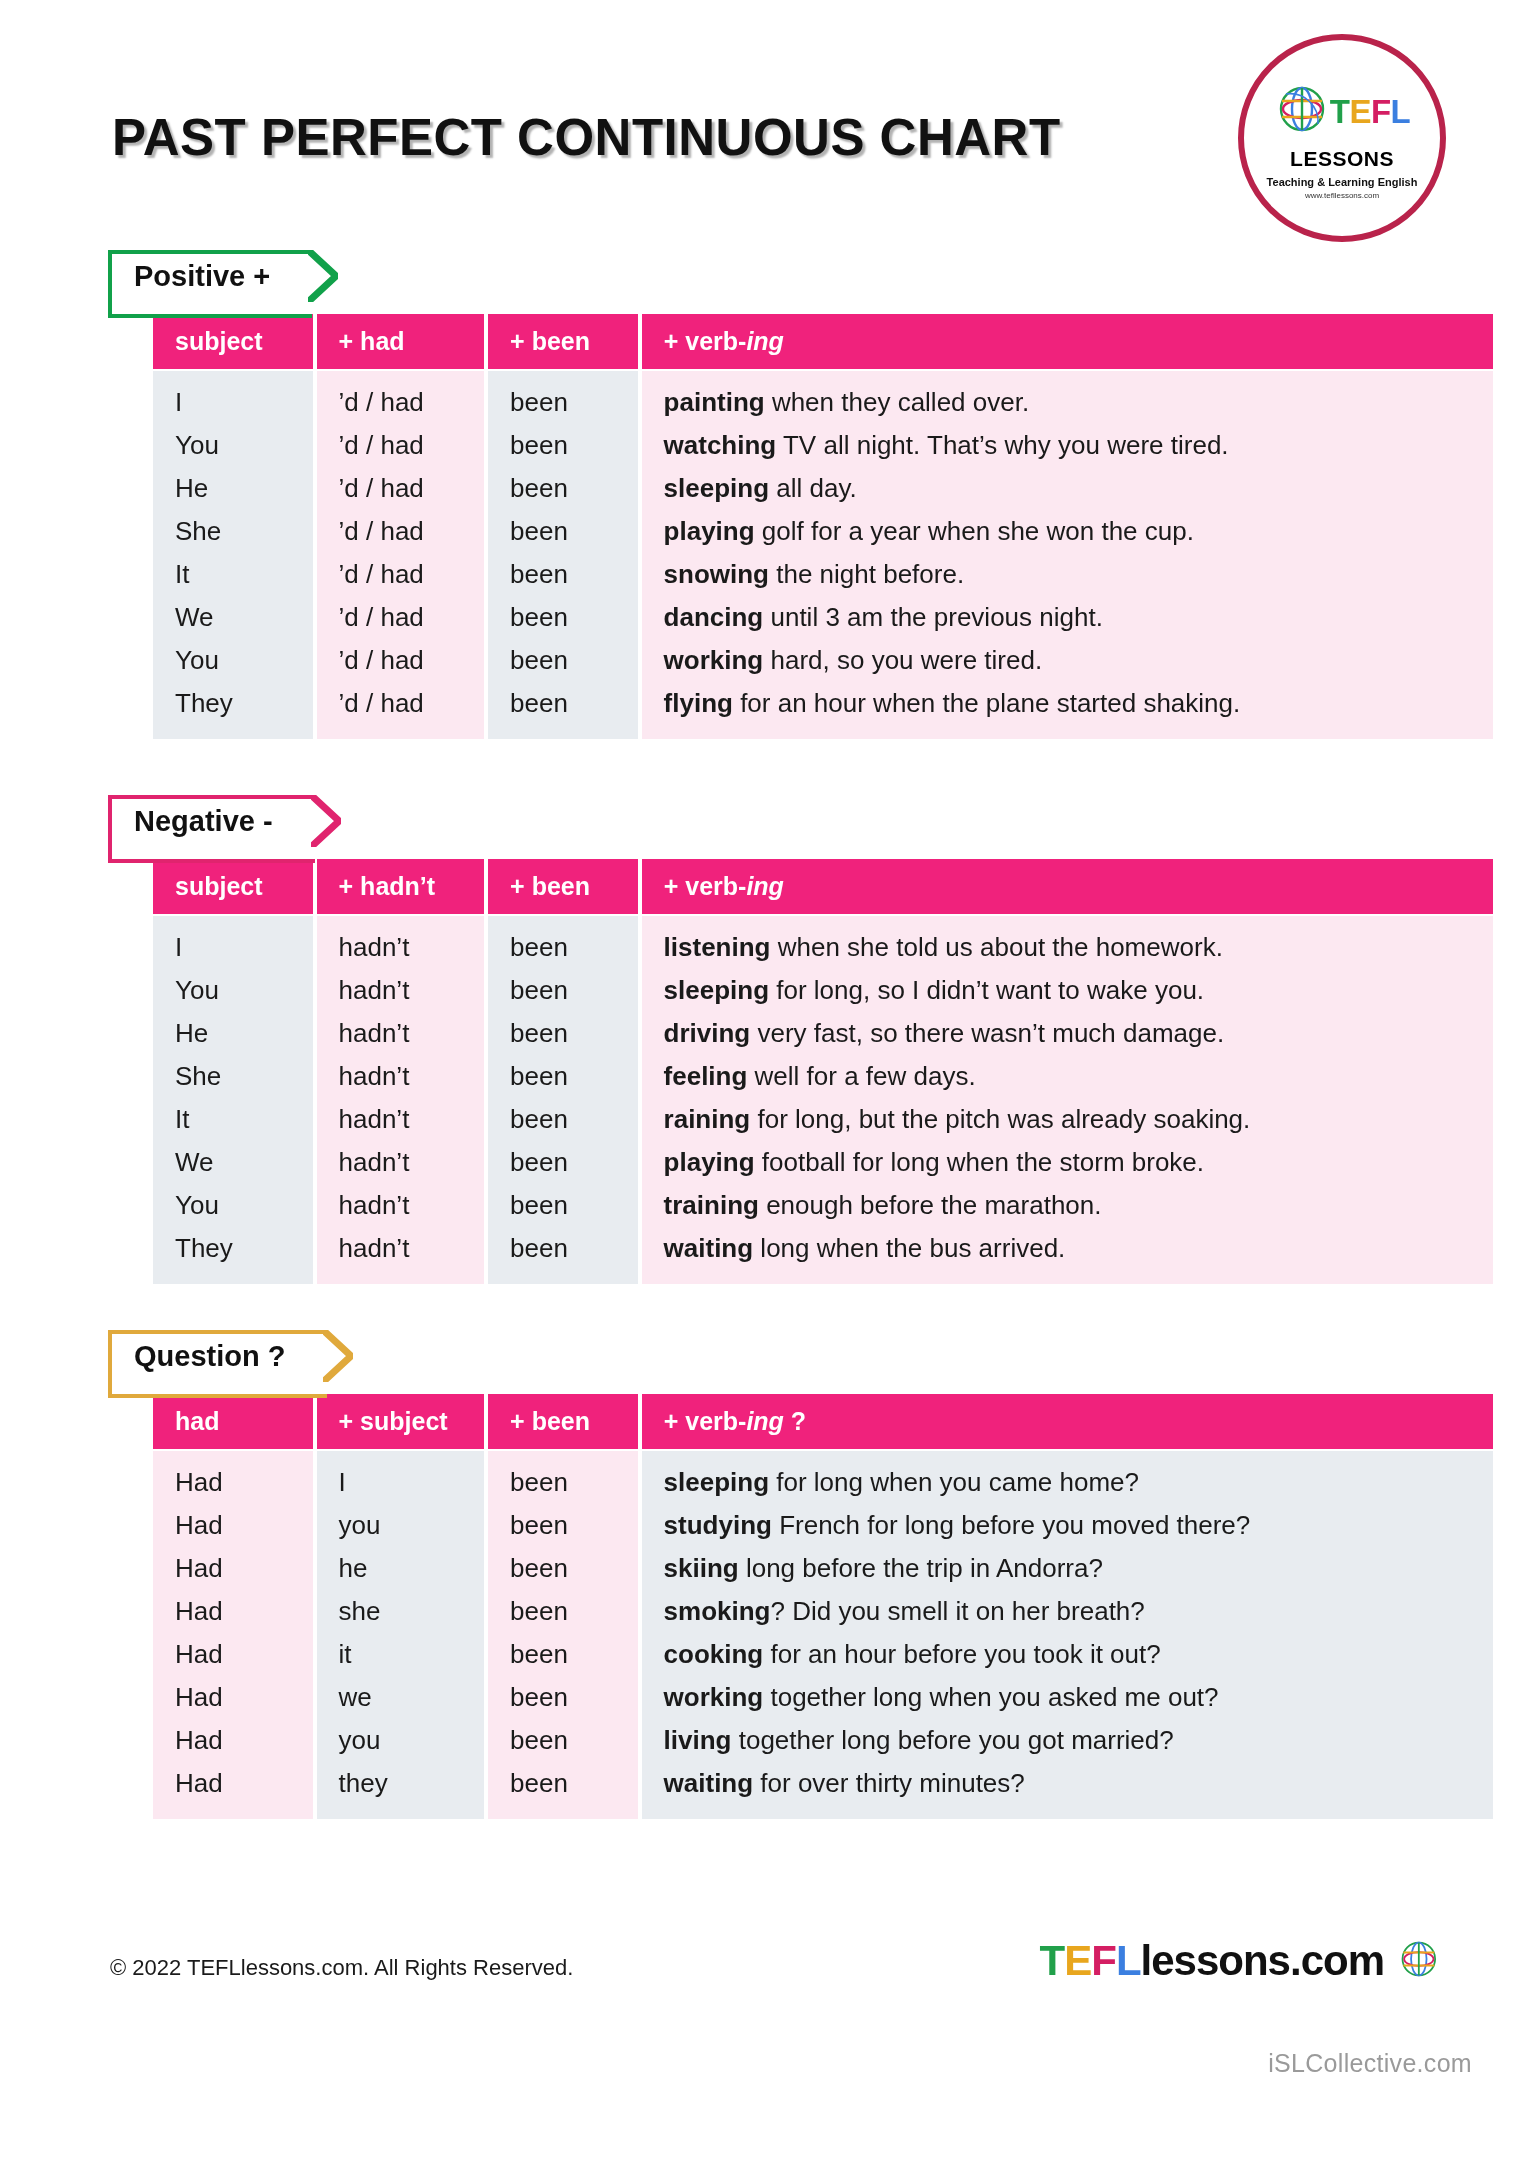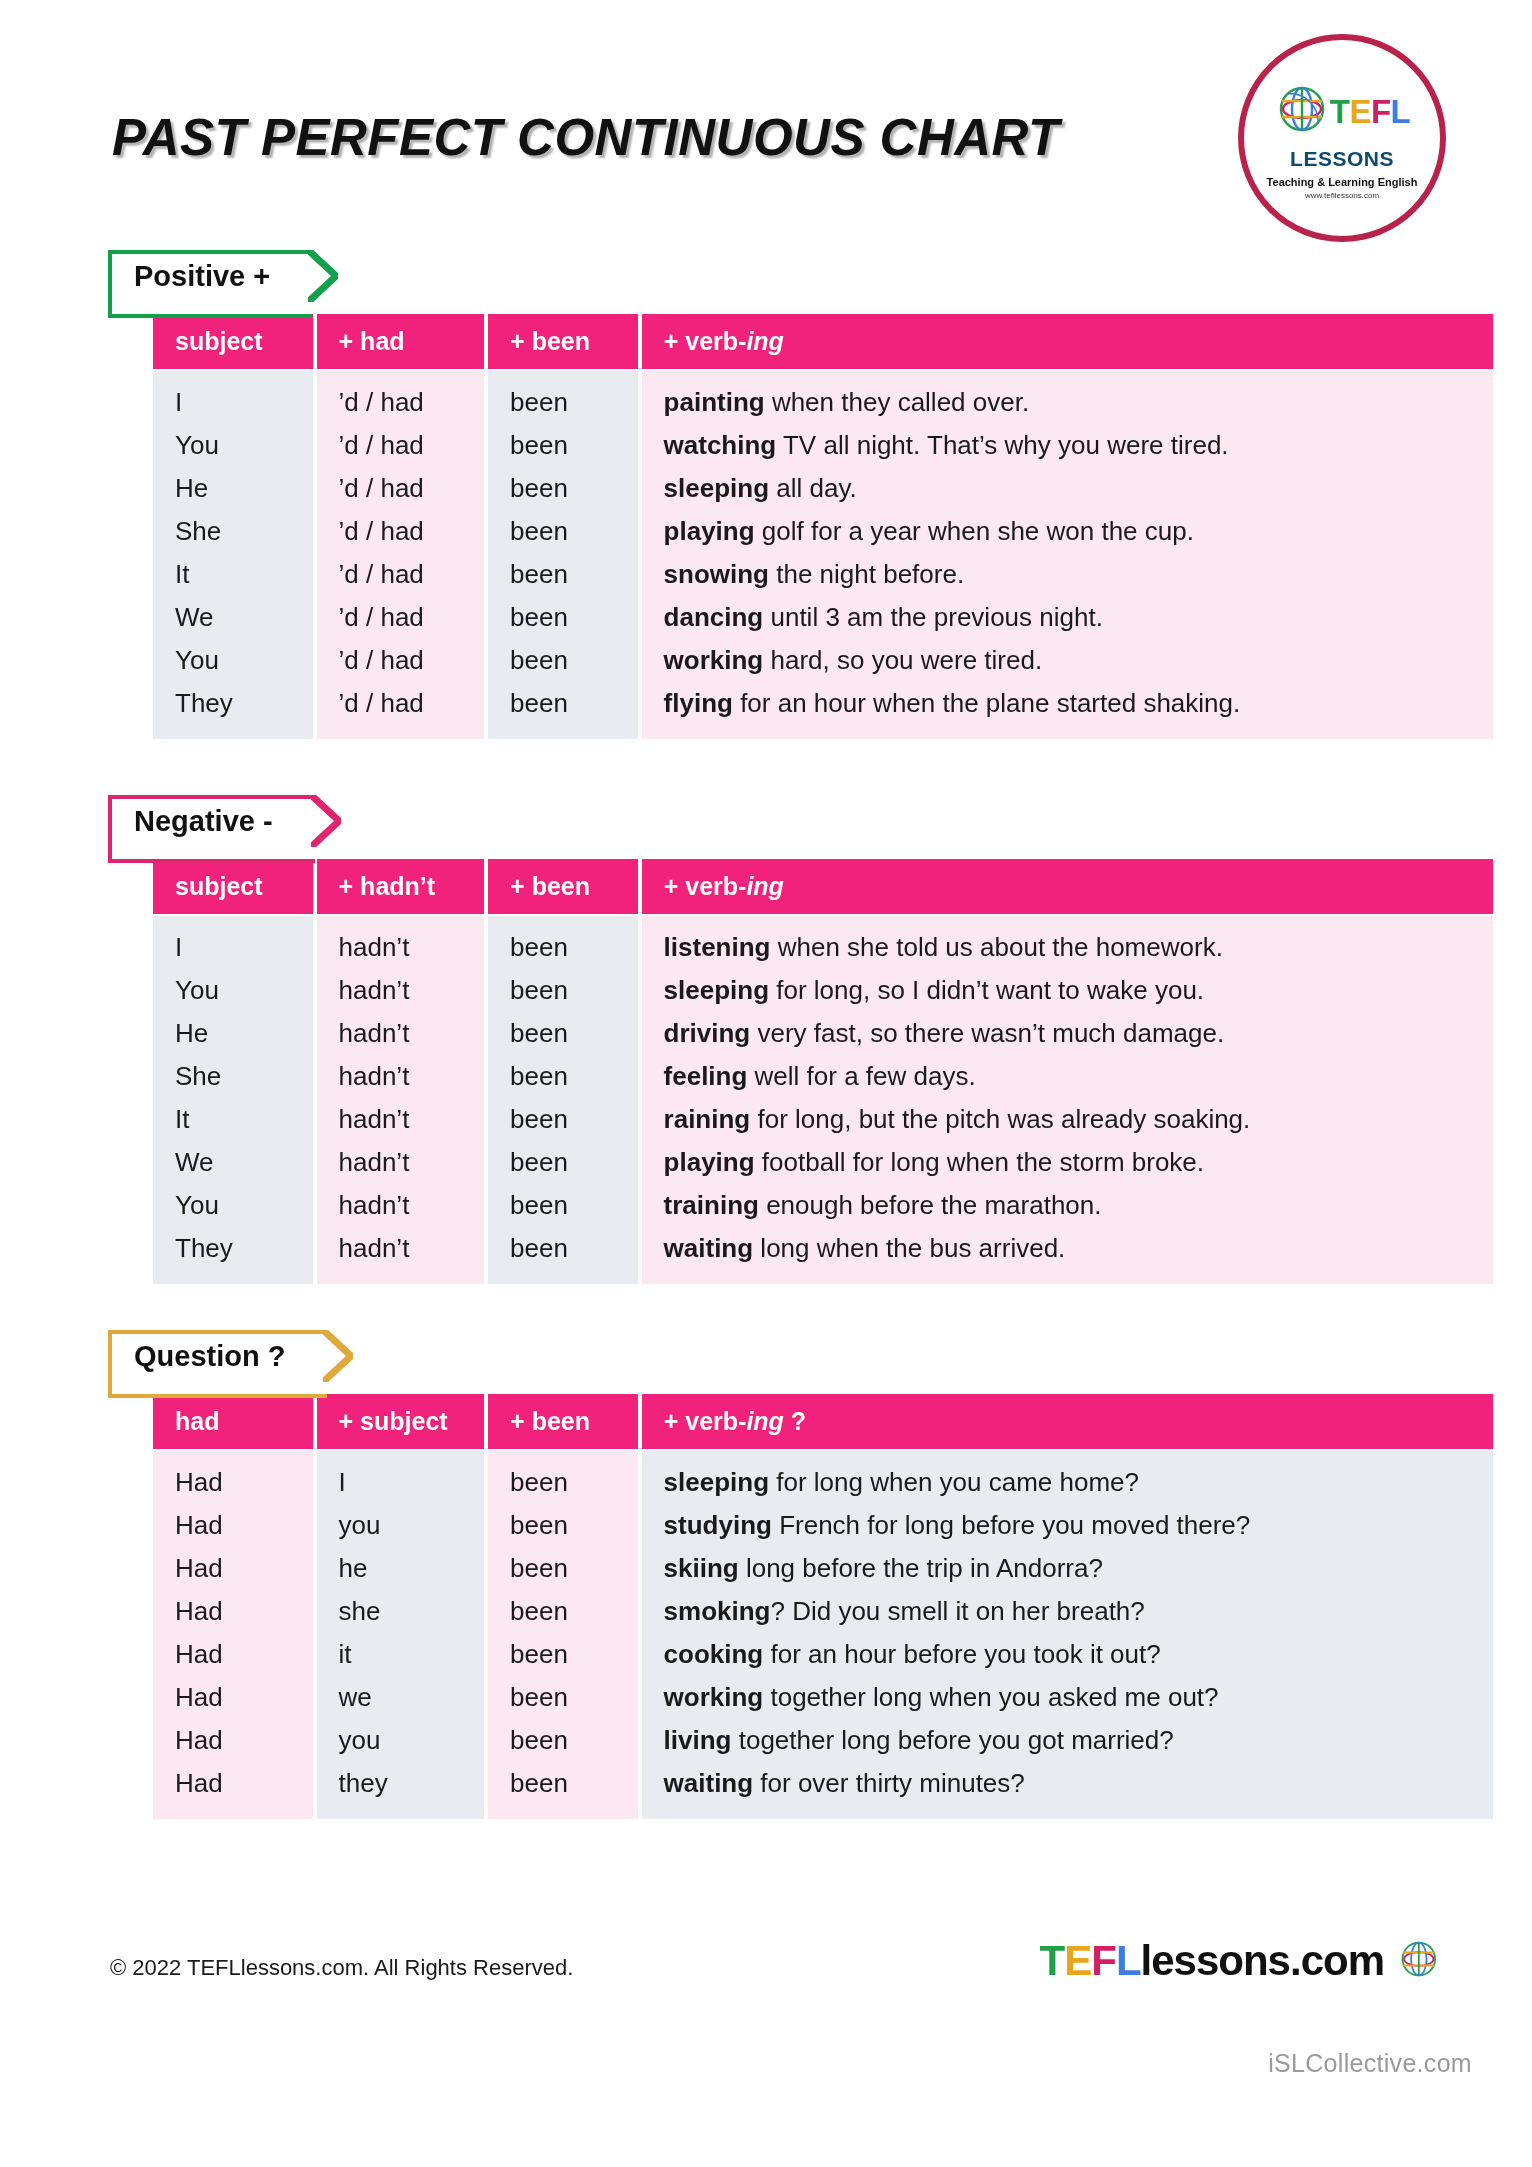--- a/index.html
+++ b/index.html
@@ -32,21 +32,20 @@
   .page-title {
     position: absolute;
     left: 112px;
     top: 108px;
     font-size: 51px;
     font-weight: bold;
     letter-spacing: 0.5px;
     color: #111111;
     text-shadow: 3px 3px 2px rgba(0,0,0,0.30);
     white-space: nowrap;
-    font-style: italic;
   }
 
   .brand-badge {
     position: absolute;
     right: 86px;
     top: 34px;
     width: 208px;
     height: 208px;
     border-radius: 50%;
     border: 6px solid #b9234b;
@@ -72,21 +71,21 @@
     letter-spacing: -0.5px;
     line-height: 1;
   }
   .brand-tefl .t { color: #21a04a; }
   .brand-tefl .e { color: #e8a61e; }
   .brand-tefl .f { color: #d41e63; }
   .brand-tefl .l { color: #3b7fe0; }
   .brand-lessons {
     font-size: 21px;
     font-weight: bold;
-    color: #0c4a6e;
+    color: #000000;
     letter-spacing: 0.5px;
     line-height: 1;
     margin-top: 8px;
   }
   .brand-tagline {
     font-size: 11px;
     font-weight: bold;
     color: #111111;
     margin-top: 7px;
   }

